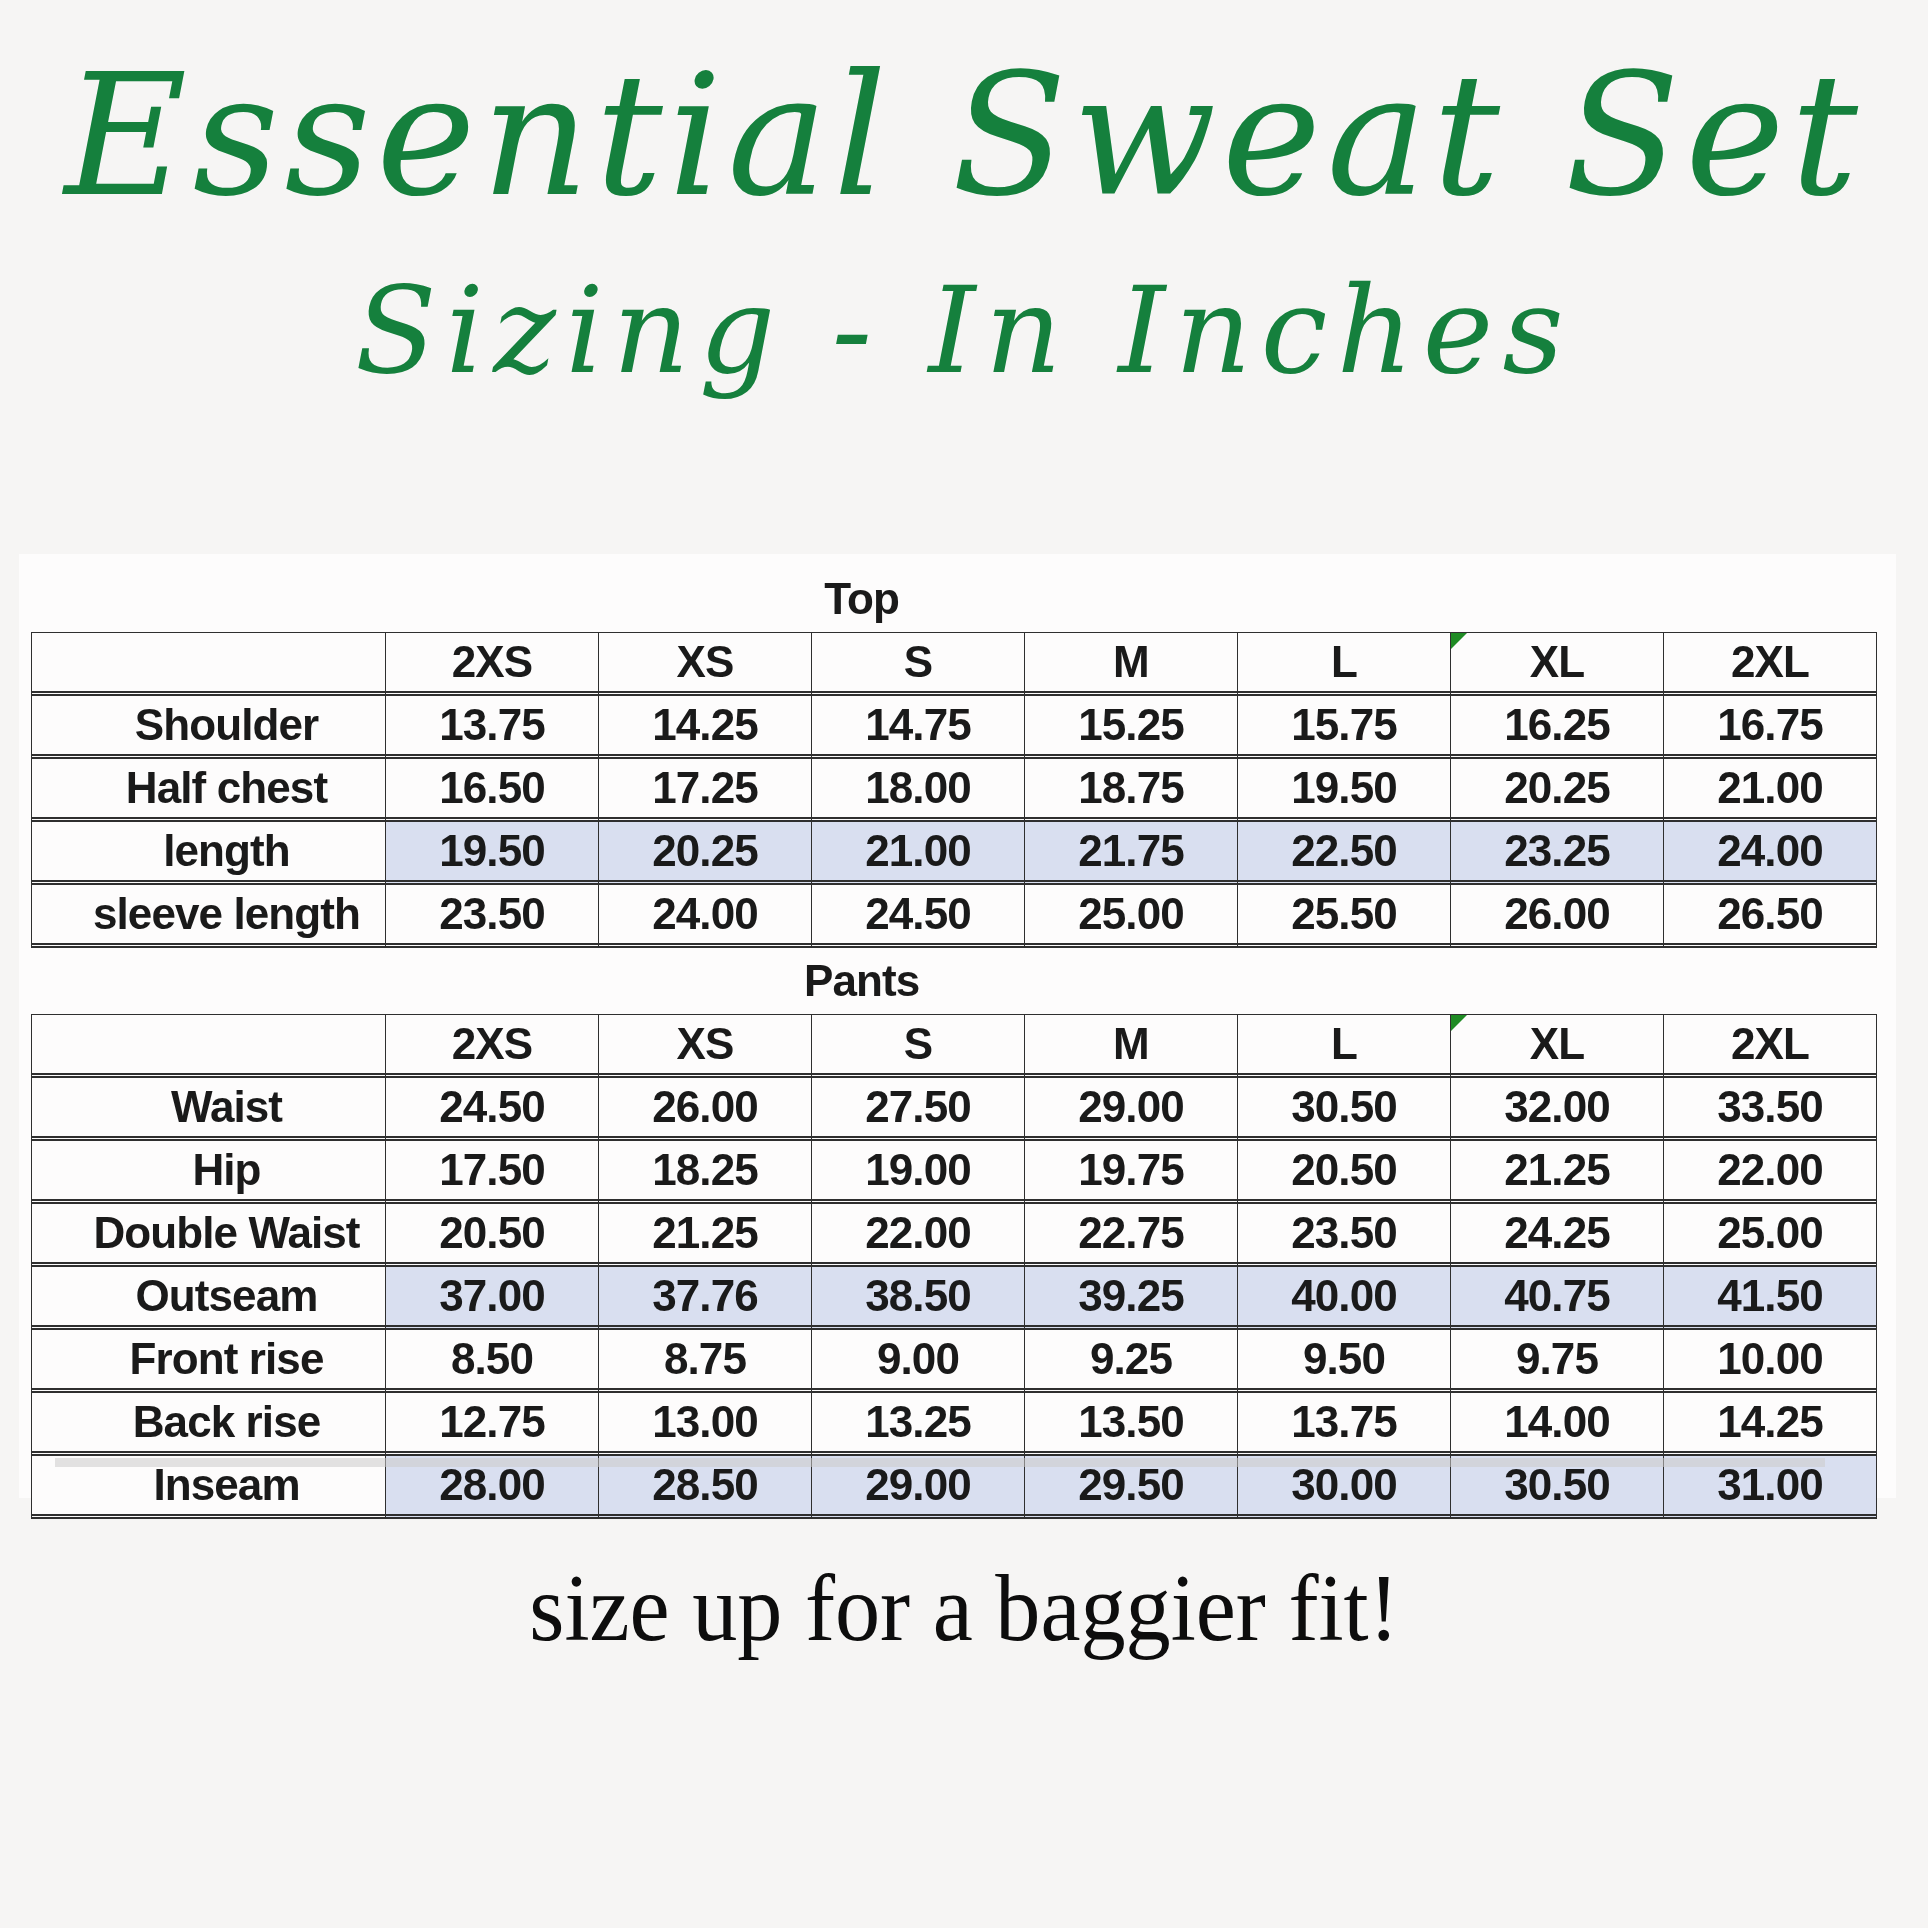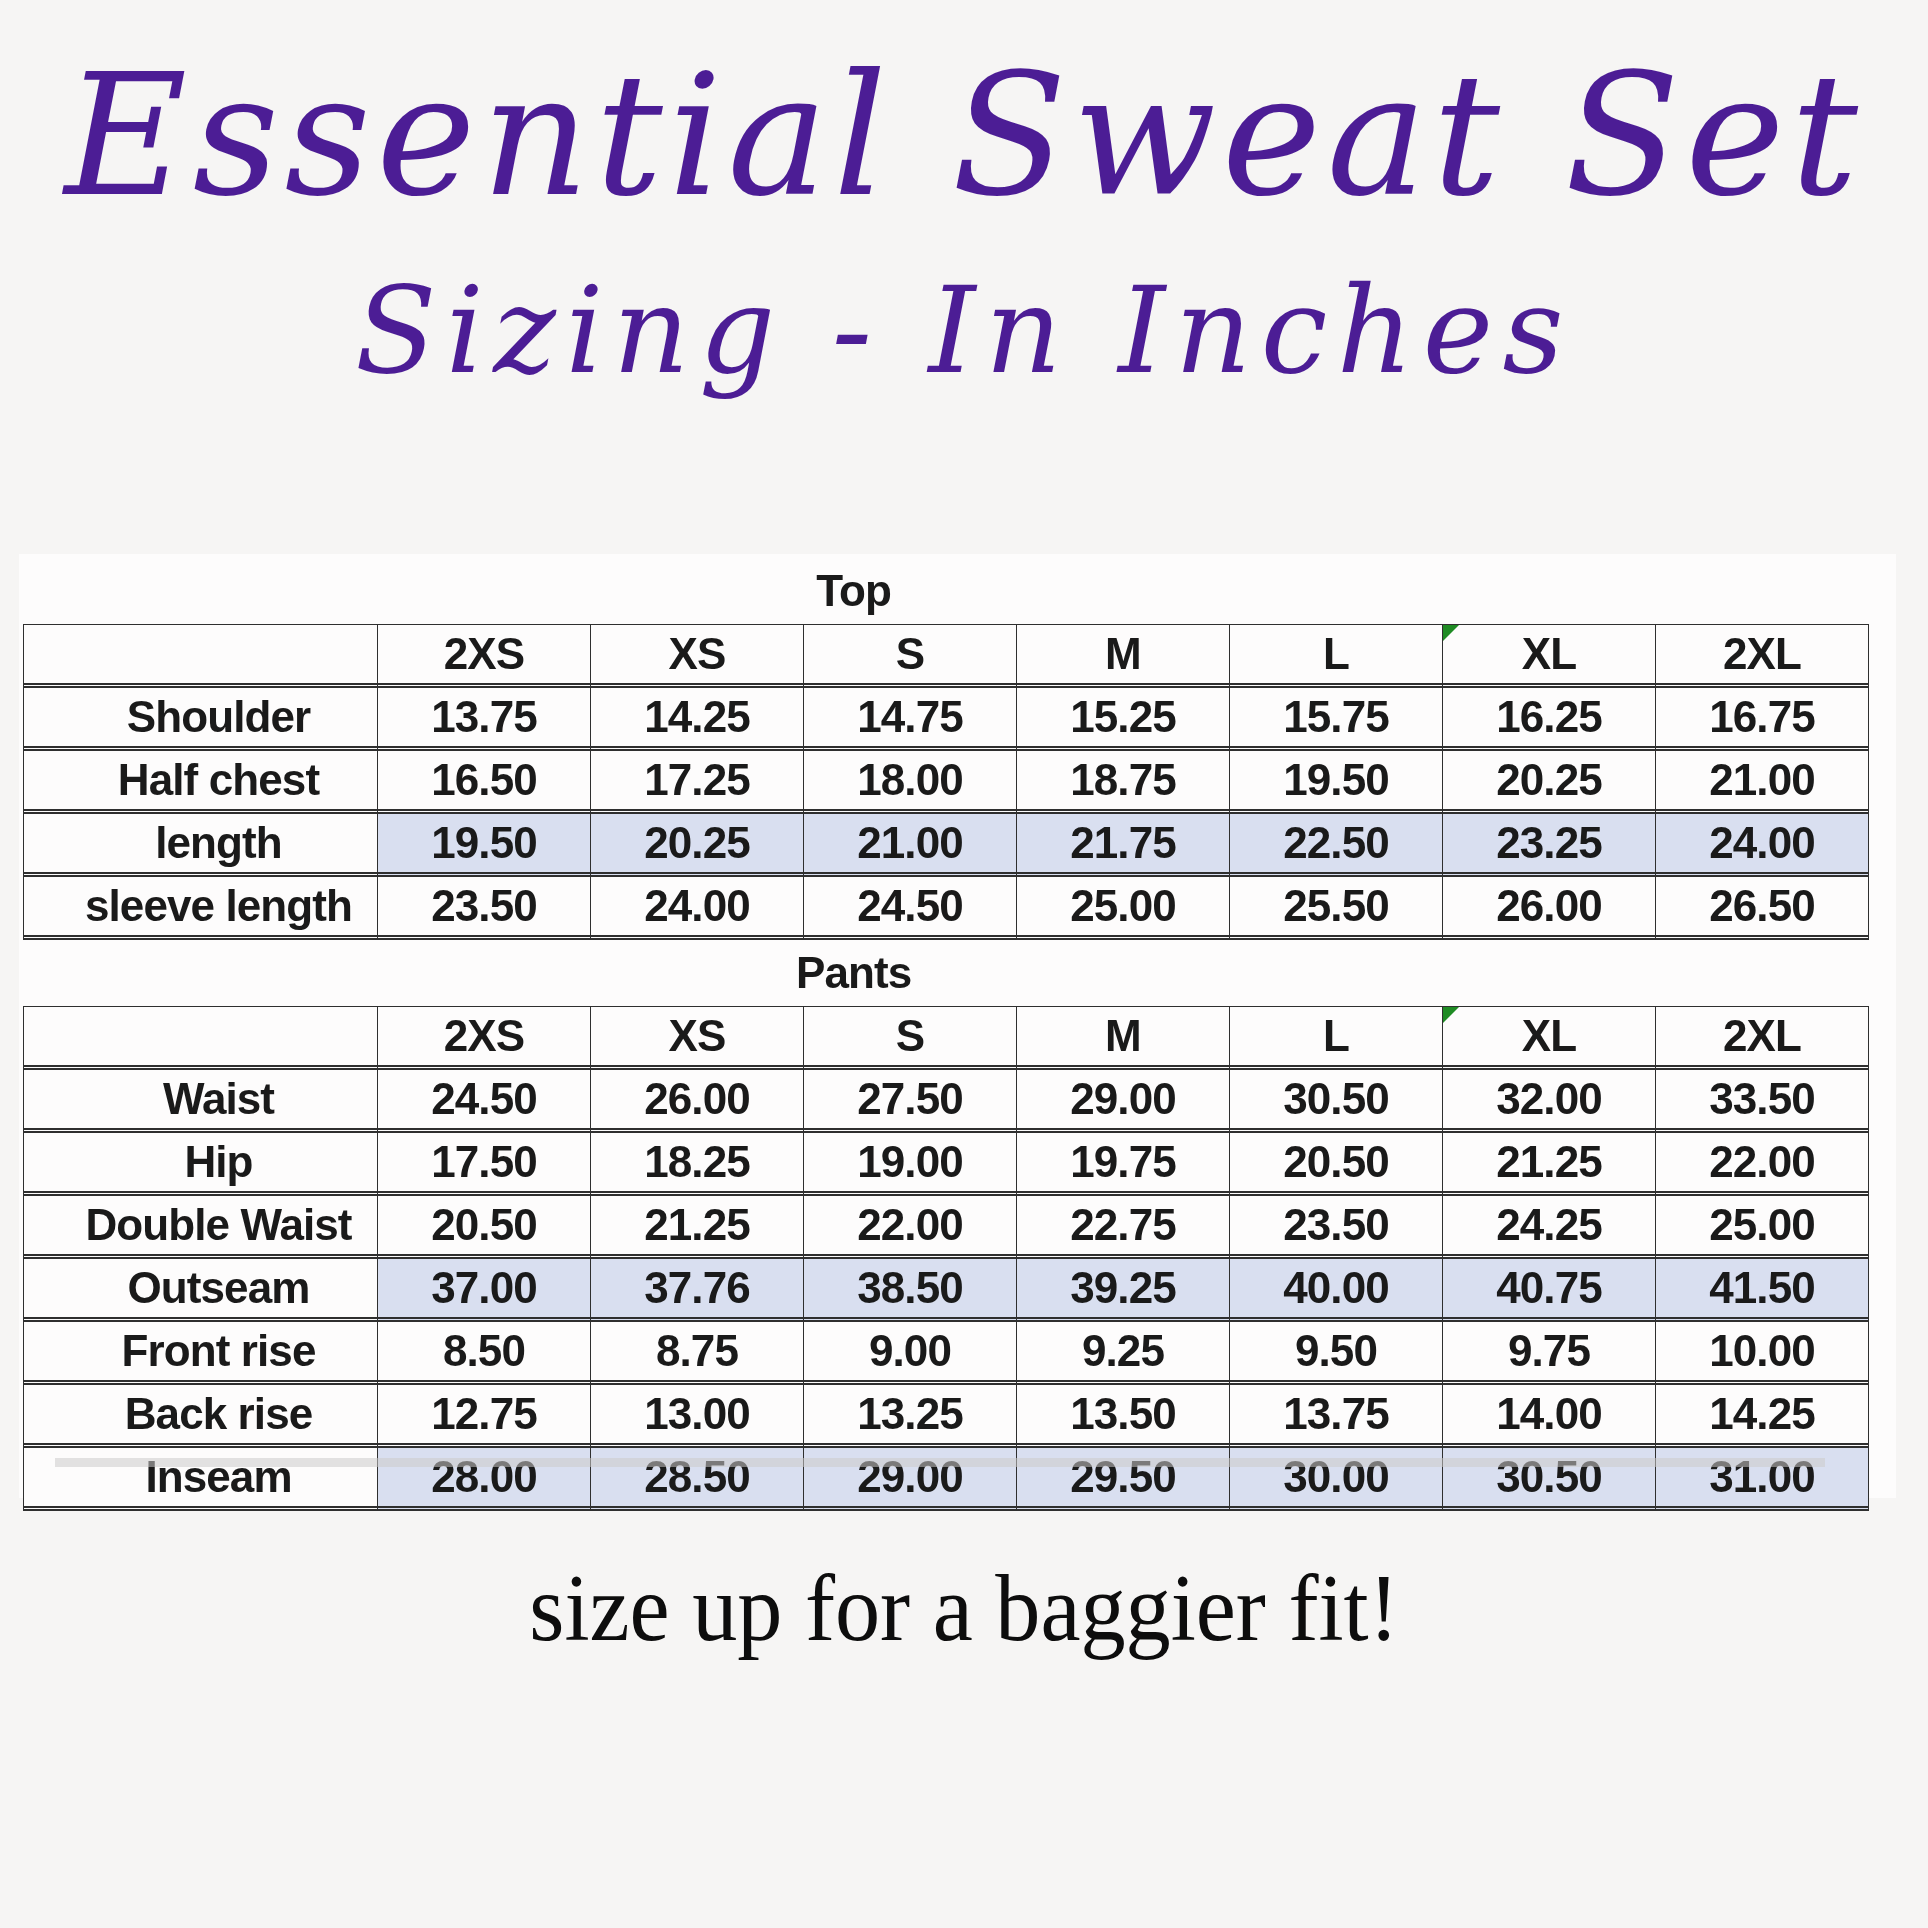--- a/index.html
+++ b/index.html
@@ -11,21 +11,21 @@
   .page {
     position:absolute; inset:0;
     background:#f6f5f4;
     overflow:hidden;
   }
 
   
   .script-title {
     font-family:"DejaVu Serif", serif;
     font-style:italic;
-    color:#4c1d95;
+    color:#15803d;
     text-align:center;
     line-height:1.15;
     letter-spacing:5.6px;
     white-space:nowrap;
   }
   .title-1 { font-size:168px; margin-top:40px; }
   .title-2 { font-size:119px; margin-top:30px; letter-spacing:9.4px; }
 
   
   .sheet {
@@ -33,21 +33,21 @@
     left:19px; top:554px;
     width:1877px; height:944px;
     background:#fdfcfc;
   }
 
   table.size-table {
     border-collapse:separate;
     border-spacing:0;
     table-layout:fixed;
     width:1845px;
-    margin:4px;
+    margin:12px;
   }
   col.c-label { width:355px; }
   col.c-size  { width:213px; }
 
   td {
     padding:0;
     text-align:center;
     vertical-align:middle;
     font-size:44px;
     font-weight:600;

